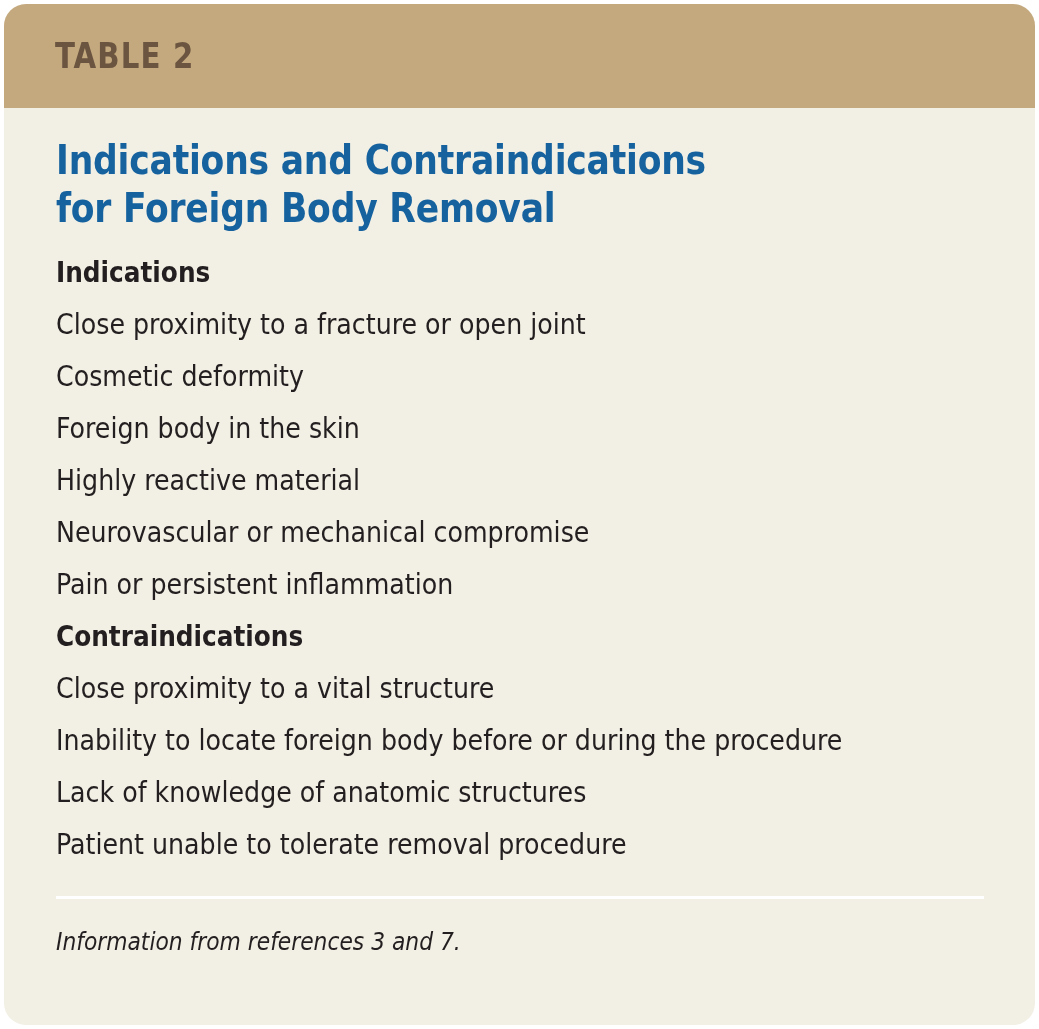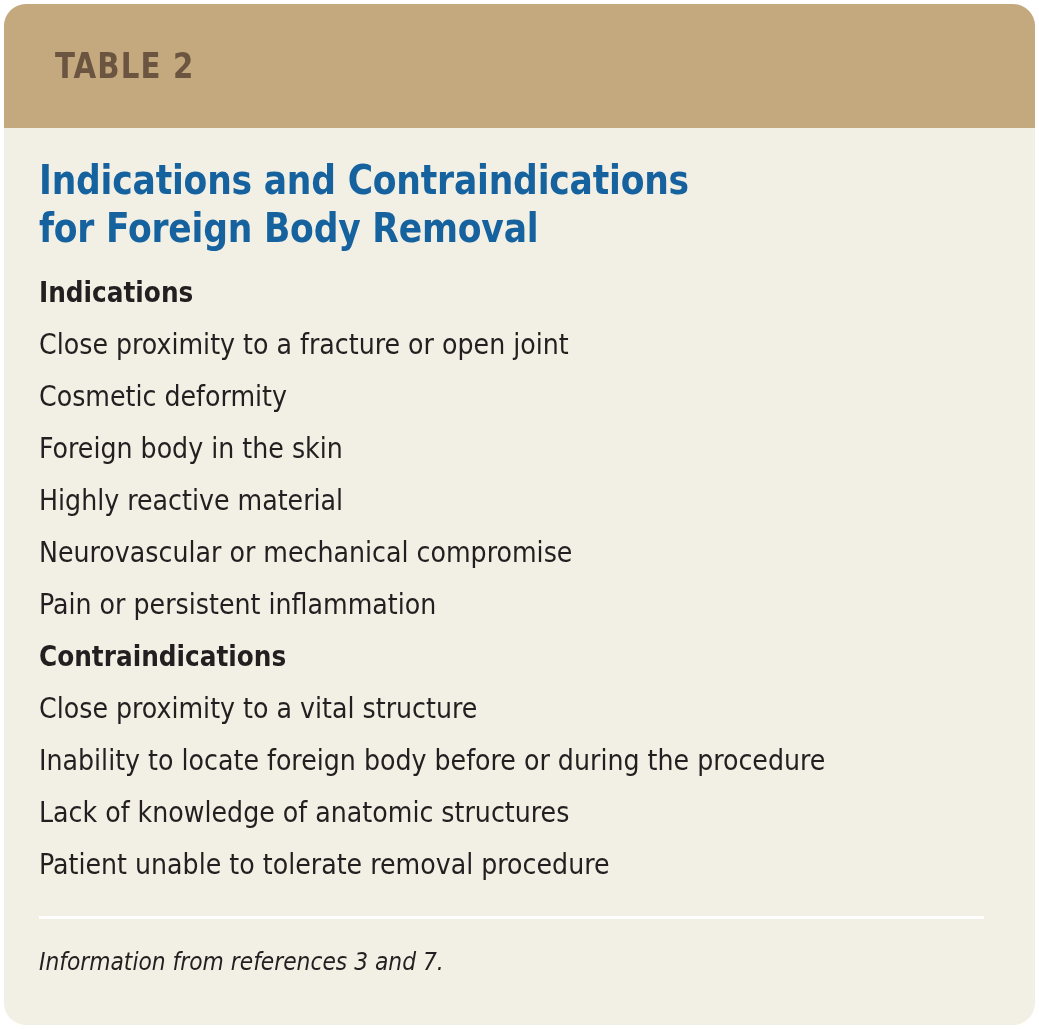--- a/index.html
+++ b/index.html
@@ -20,40 +20,40 @@
     top: 4px;
     width: 1031px;
     height: 1021px;
     border-radius: 22px;
     background: #f2efe4;
     overflow: hidden;
     box-sizing: border-box;
   }
 
   .card-header {
-    height: 124px;
+    height: 104px;
     background: #c4a97e;
     display: flex;
     align-items: center;
     padding-left: 51px;
     box-sizing: border-box;
   }
 
   .table-label {
     font-family: "Liberation Sans Narrow", "DejaVu Sans Condensed", "Liberation Sans", sans-serif;
     font-weight: bold;
     font-size: 35px;
     letter-spacing: 1.2px;
     color: #6b5540;
     transform: scaleX(0.93);
     transform-origin: left center;
   }
 
   .card-body {
-    padding: 0 51px 0 35px;
+    padding: 0 51px 0 52px;
     box-sizing: border-box;
   }
 
   .table-title {
     color: #15629f;
     font-family: "Liberation Sans Narrow", "DejaVu Sans Condensed", "Liberation Sans", sans-serif;
     font-weight: bold;
     font-size: 40px;
     line-height: 48px;
     letter-spacing: -0.2px;

